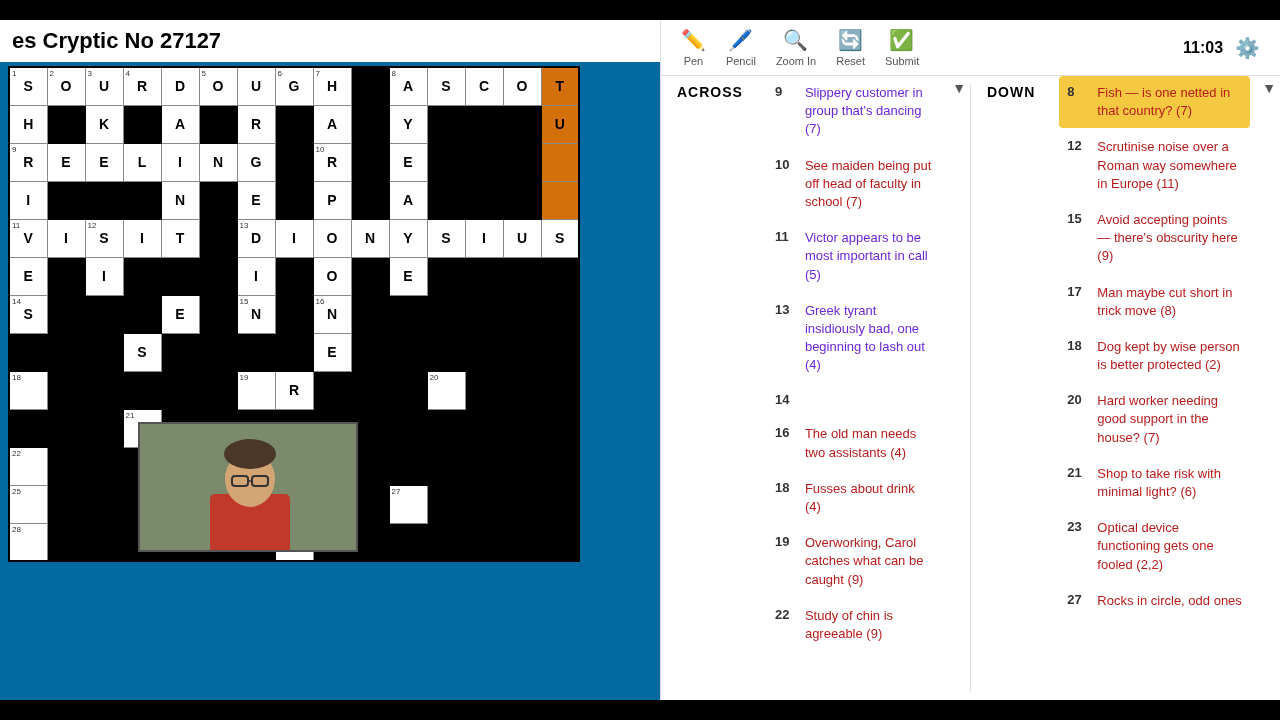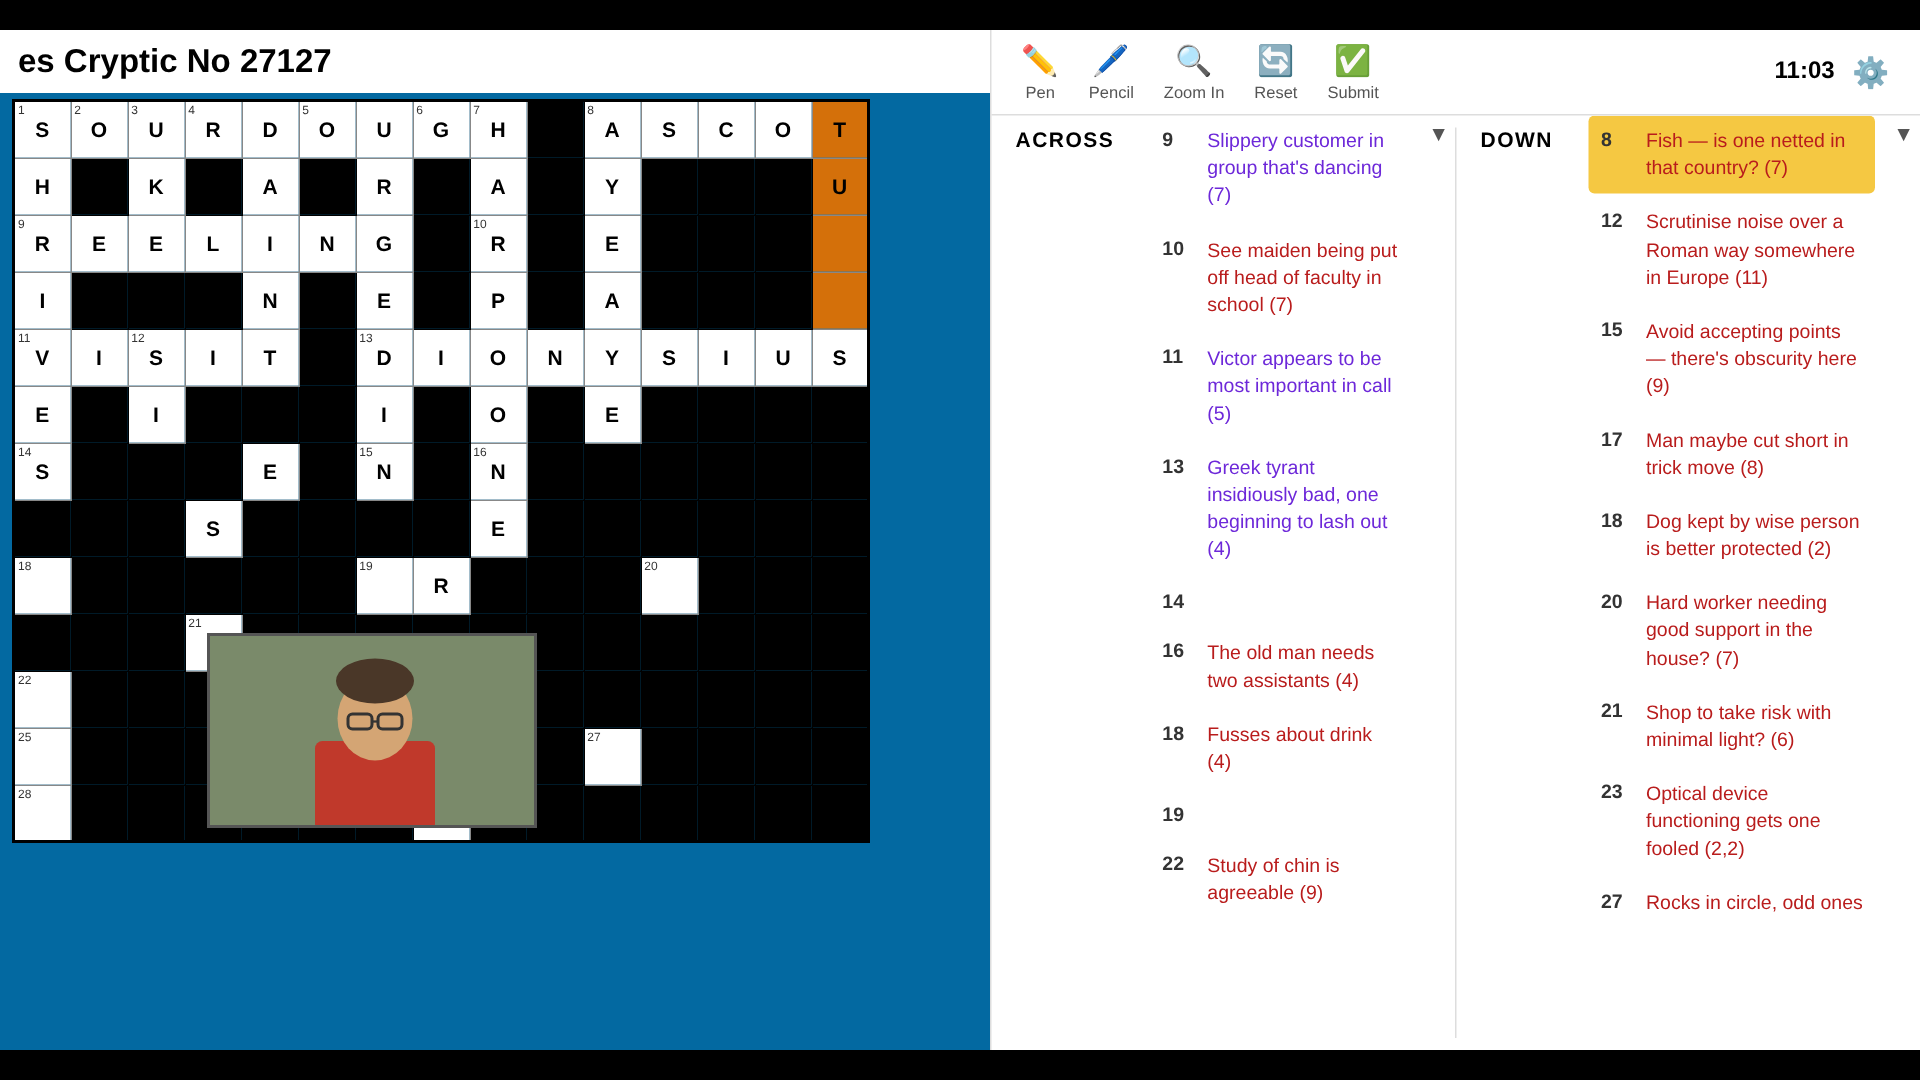--- a/index.html
+++ b/index.html
@@ -619,20 +619,21 @@
             <span class="clue-text">The old man needs two assistants (4)</span>
           </div>
 
           <div class="clue-item">
             <span class="clue-number">18</span>
             <span class="clue-text">Fusses about drink (4)</span>
           </div>
 
           <div class="clue-item">
             <span class="clue-number">19</span>
+            <span class="clue-text">Overworking, Carol catches what can be caught (9)</span>
           </div>
 
           <div class="clue-item">
             <span class="clue-number">22</span>
             <span class="clue-text">Study of chin is agreeable (9)</span>
           </div>
 
         </div>
         <div class="scroll-arrow">▼</div>
       </div>

